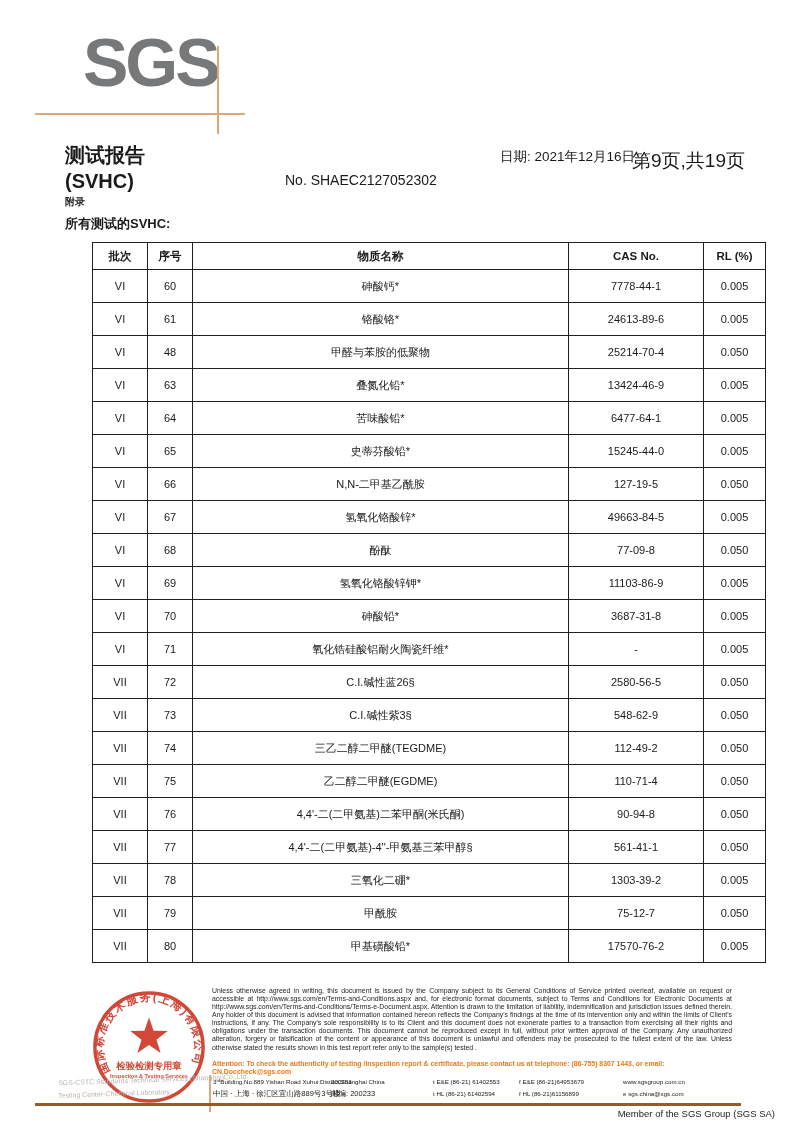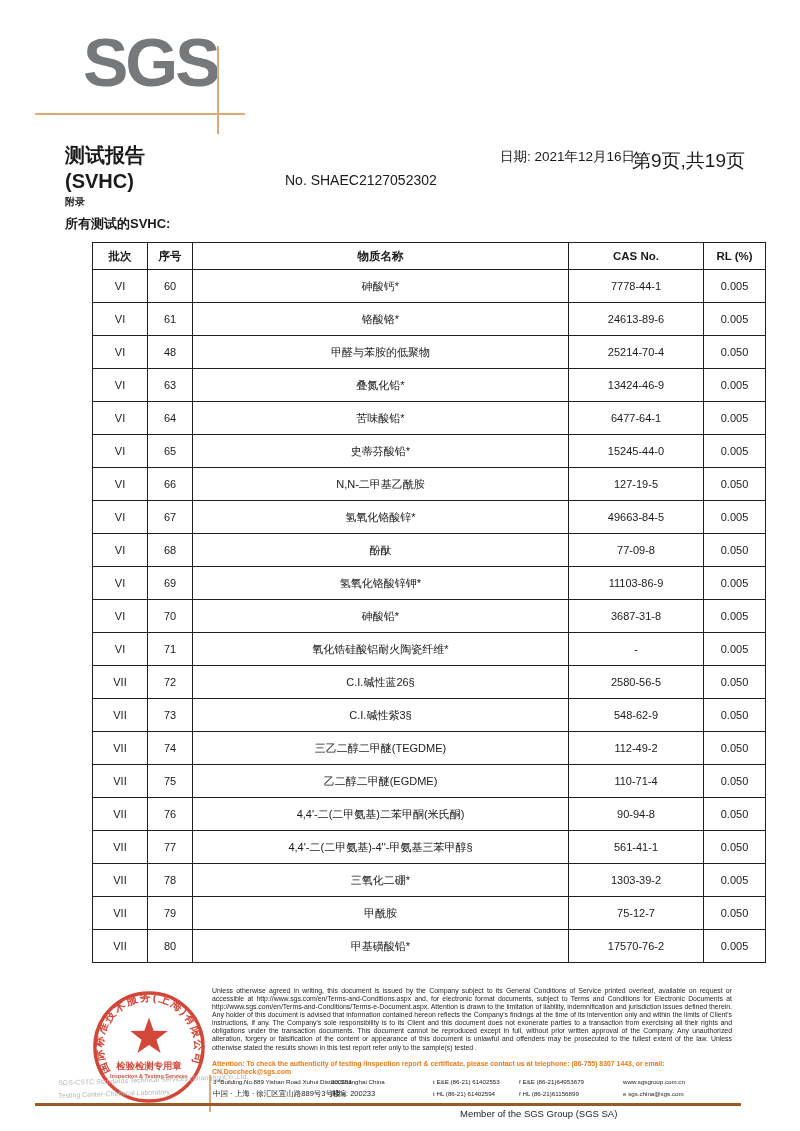--- a/index.html
+++ b/index.html
@@ -48,21 +48,21 @@
   .addr-row{position:absolute;left:213px;width:527px;display:flex;align-items:baseline;white-space:nowrap;}
   .addr-row.r1{top:1078px;font-size:6.2px;}
   .addr-row.r2{top:1089px;font-size:7.5px;}
   .addr-row .s1{width:118px;overflow:visible;}
   .addr-row .s2{width:102px;}
   .addr-row .s3{width:86px;}
   .addr-row .s4{width:104px;}
   .addr-row .s5{flex:1;}
   .addr-row.r2 .s3,.addr-row.r2 .s4,.addr-row.r2 .s5{font-size:6.2px;}
   .bottom-line{position:absolute;left:35px;top:1103px;width:706px;height:2.5px;background:var(--footer-brown);}
-  .member{position:absolute;left:460px;top:1108px;width:315px;text-align:left;font-size:9.5px;color:#1d1d1d;}
+  .member{position:absolute;left:460px;top:1108px;width:315px;text-align:right;font-size:9.5px;color:#1d1d1d;}
 </style>
 </head>
 <body>
 
 <div class="page">
 
   <div class="logo">SGS</div>
   <div class="cross-h"></div>
   <div class="cross-v"></div>
 

